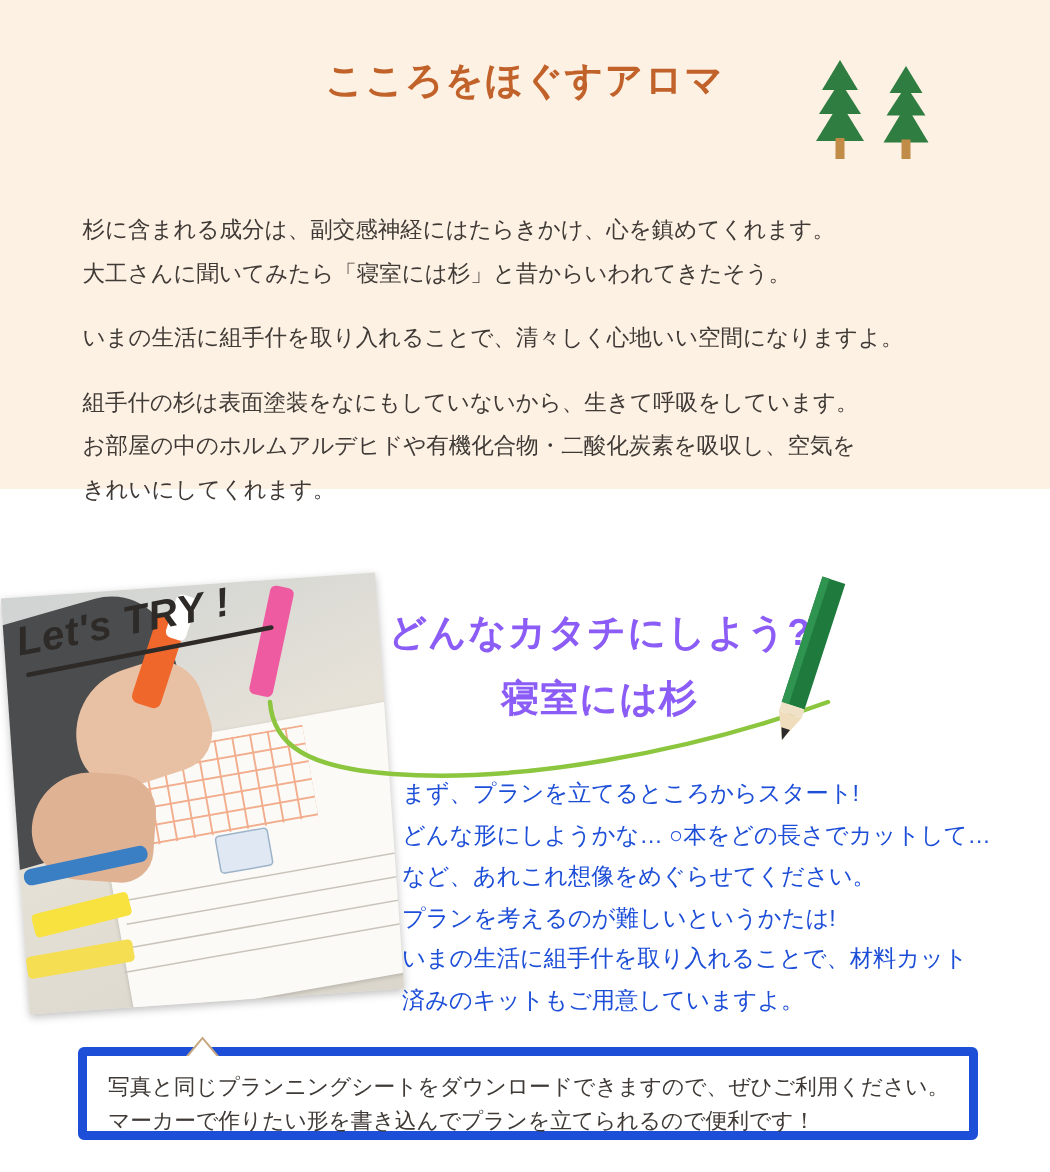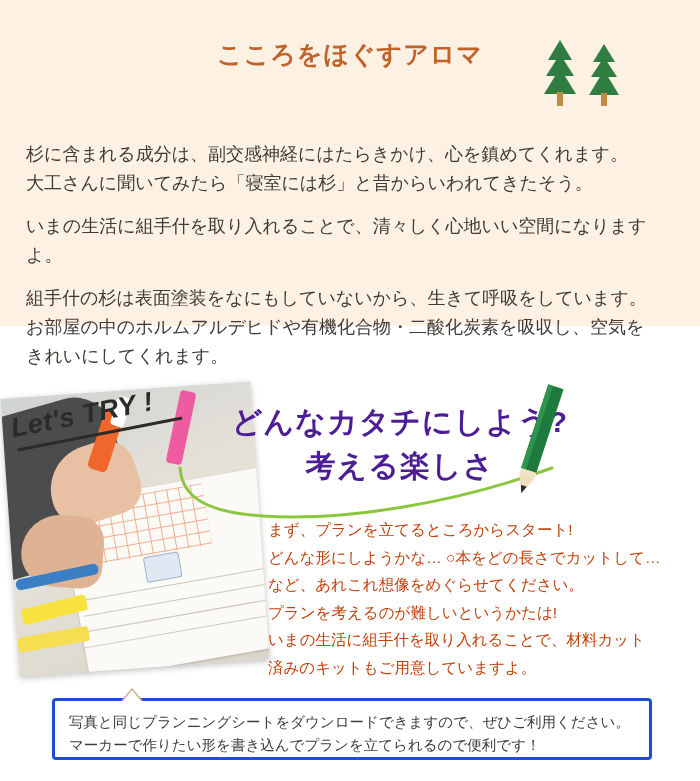--- a/index.html
+++ b/index.html
@@ -45,25 +45,25 @@
   }
   .trees {
     position: absolute;
     left: 536px;
     top: 38px;
     width: 96px;
     height: 72px;
   }
   .aroma-body {
     position: absolute;
-    left: 26px;
+    left: 55px;
     top: 140px;
     width: 630px;
     color: #3f3a36;
-    font-size: 18px;
+    font-size: 15px;
     line-height: 29px;
     font-family: Liberation Serif, serif;
   }
   .aroma-body p {
     margin: 0 0 14px 0;
   }
   .aroma-body p:last-child {
     margin-bottom: 0;
   }
   .aroma-body .l {
@@ -259,22 +259,22 @@
   
   .try-head {
     position: absolute;
     left: 230px;
     top: 28px;
     width: 340px;
     text-align: center;
   }
   .try-head .line {
     display: block;
-    color: #4c1d95;
-    font-size: 30px;
+    color: #8b5cf6;
+    font-size: 25px;
     font-weight: bold;
     line-height: 44px;
     letter-spacing: 1px;
   }
   .green-swoosh {
     position: absolute;
     left: 176px;
     top: 90px;
     width: 380px;
     height: 60px;
@@ -286,37 +286,37 @@
     width: 80px;
     height: 120px;
   }
 
   
   .try-body {
     position: absolute;
     left: 268px;
     top: 144px;
     width: 420px;
-    color: #c2410c;
+    color: #1d4ed8;
     font-size: 15.5px;
     line-height: 27.5px;
   }
   .try-body .l {
     display: block;
     white-space: nowrap;
   }
 
   
   .callout {
     position: absolute;
     left: 52px;
     top: 326px;
     width: 600px;
     height: 62px;
-    border: 3px solid #1d4ed8;
+    border: 6px solid #1d4ed8;
     border-radius: 4px;
     background: #ffffff;
     box-sizing: border-box;
     padding-left: 21px;
   }
   .callout .ct {
     position: absolute;
     left: 14px;
     top: 10px;
     color: #3f3a36;
@@ -412,21 +412,21 @@
       <div class="ph-yellow2"></div>
     </div>
 
     <div class="badge-try">
       <div class="t">Let's TRY !</div>
       <div class="u"></div>
     </div>
 
     <div class="try-head">
       <span class="line">どんなカタチにしよう?</span>
-      <span class="line">考える楽しさ</span>
+      <span class="line">寝室には杉</span>
     </div>
 
     <div class="green-swoosh">
       <svg width="380" height="60" viewBox="0 0 380 60" xmlns="http://www.w3.org/2000/svg">
         <path d="M4 6 C6 34, 28 50, 86 54 C170 60, 282 40, 376 6" fill="none" stroke="#8cc63f" stroke-width="3" stroke-linecap="round"></path>
       </svg>
     </div>
 
     <div class="pencil">
       <svg width="80" height="120" viewBox="0 0 80 120" xmlns="http://www.w3.org/2000/svg">

